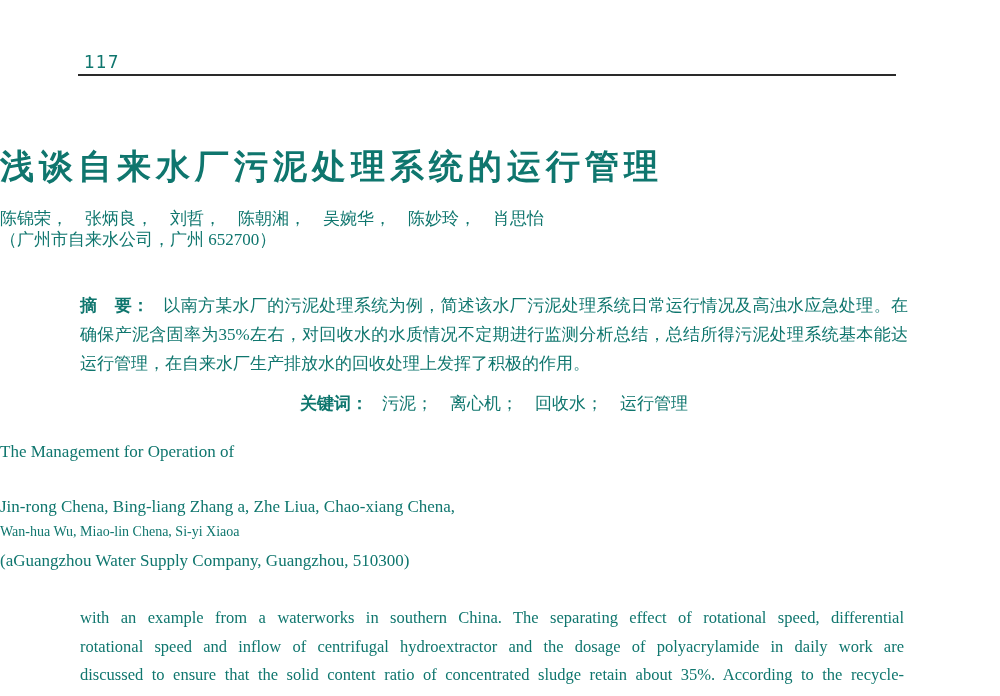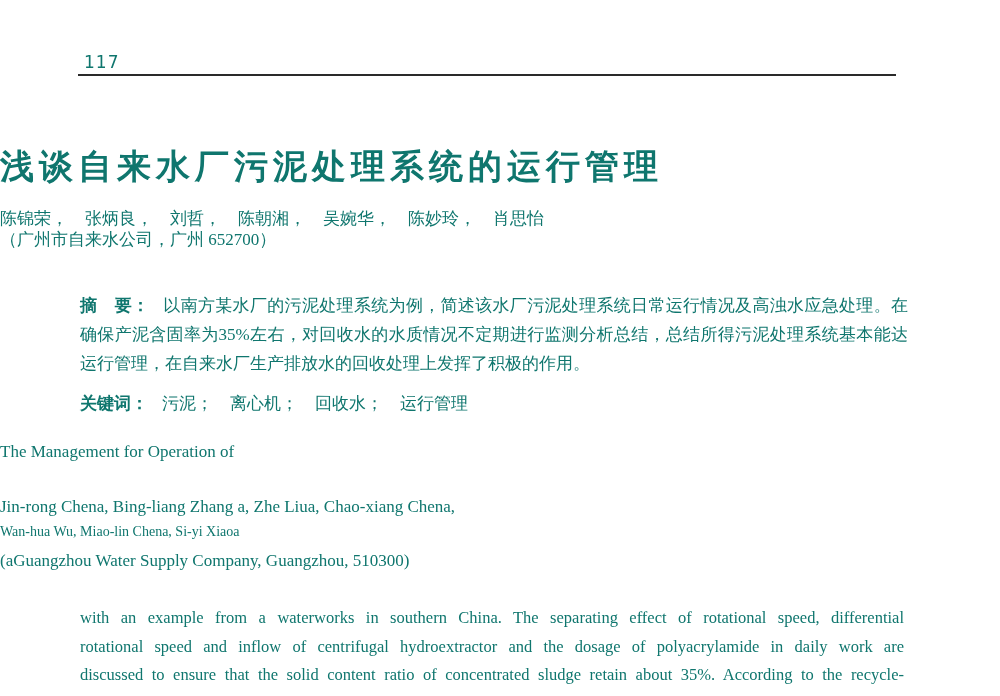--- a/index.html
+++ b/index.html
@@ -39,21 +39,21 @@
   }
   .cn-abstract .line { text-align: justify; }
   .cn-abstract .line.just { text-align-last: justify; }
   .label-bold {
     font-weight: bold;
     font-family: "DejaVu Sans", "Liberation Sans", sans-serif;
     margin-right: 14px;
   }
   .cn-keywords {
     left: 80px; top: 389px; width: 828px;
-    font-size: 17px; line-height: 29px;
+    font-size: 17px; line-height: 29px; text-align: center;
   }
 
   .en-title-1 { top: 442px; font-size: 17px; }
   .en-title-2 { top: 469px; font-size: 17px; }
   .en-authors-1 { top: 497px; font-size: 17px; }
   .en-authors-2 { top: 524px; font-size: 14px; }
   .en-affiliation { top: 551px; font-size: 17px; }
 
   .en-abstract {
     left: 80px; top: 604px; width: 824px;

